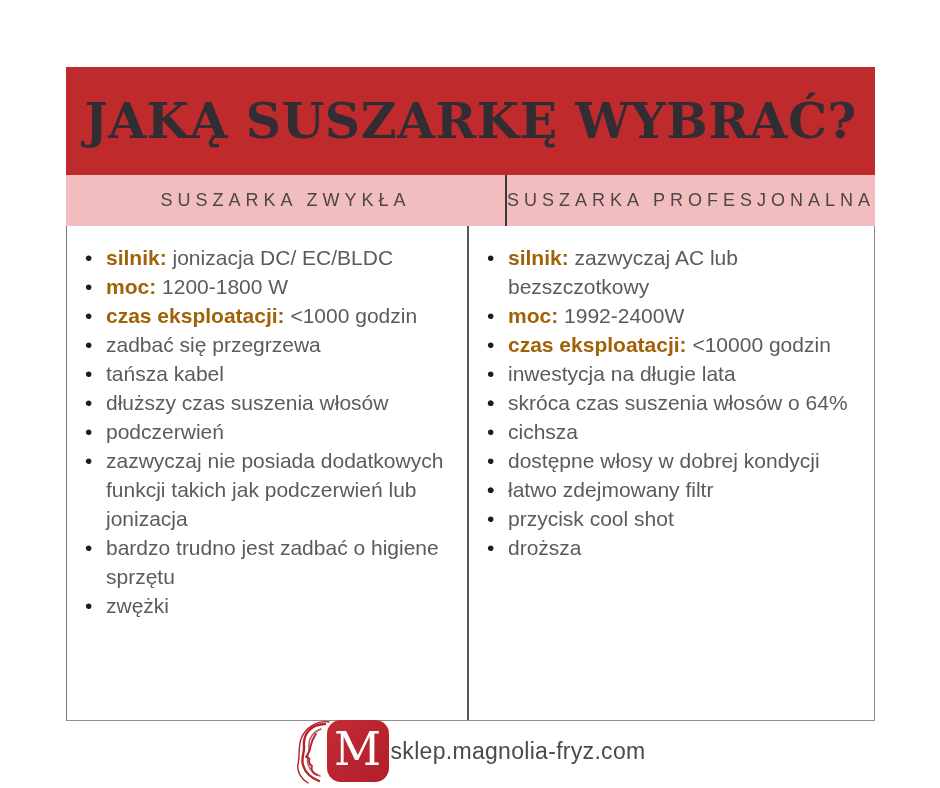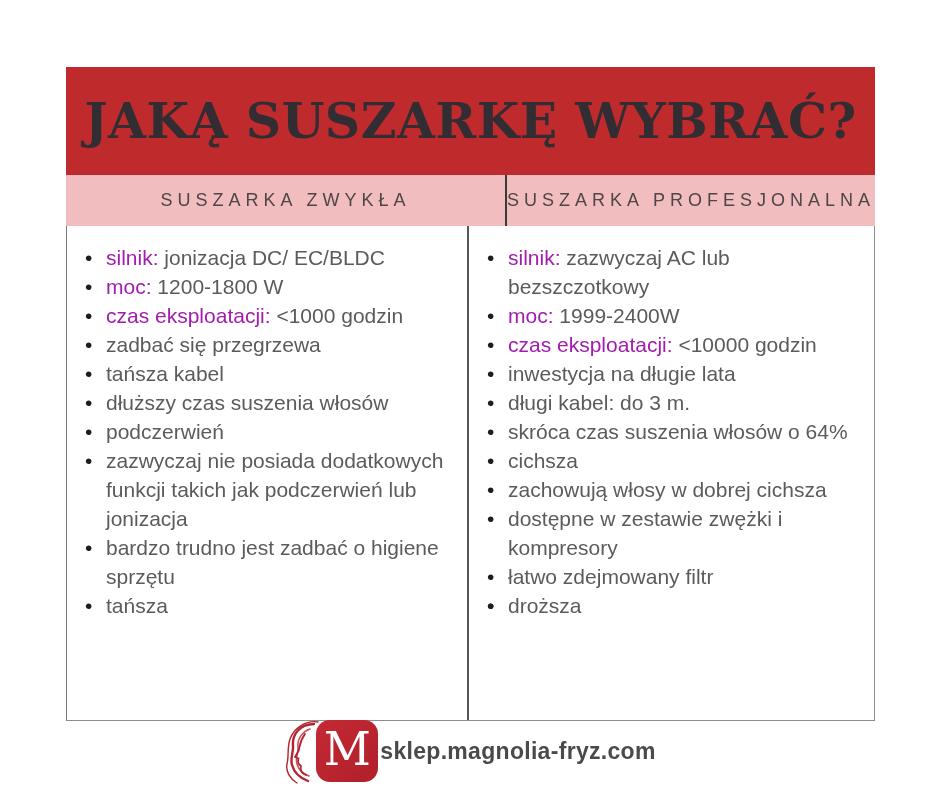--- a/index.html
+++ b/index.html
@@ -54,21 +54,21 @@
     padding-left: 23px;
     font-size: 21px;
     line-height: 29px;
     color: #5b5b5d;
   }
   .col li .bullet {
     position: absolute; left: 2px; top: 0;
     color: #1d1d1d;
     font-size: 21px;
   }
-  .col li .b { font-weight: 400; color: #a21caf; }
+  .col li .b { font-weight: 700; color: #a16207; }
 
   
   .footer {
     position: absolute; left: 0; top: 714px; width: 940px; height: 74px;
     display: flex; align-items: center; justify-content: center;
   }
   .logo { position: relative; width: 96px; height: 66px; flex: 0 0 auto; }
   .logo-square {
     position: absolute; left: 32px; top: 2px;
     width: 62px; height: 62px;
@@ -80,21 +80,20 @@
     font-family: "DejaVu Serif", "Liberation Serif", serif;
     font-size: 46px; line-height: 1;
     color: #ffffff;
     transform: translateY(-2px);
   }
   .logo-face { position: absolute; left: 0; top: 2px; }
   .footer-text {
     font-size: 23px;
     color: #4a4a4a;
     letter-spacing: 0.3px;
-    font-weight: bold;
   }
 </style>
 </head>
 <body>
 
 <div class="infographic">
 
   <header class="title-bar">
     <h1>JAKĄ SUSZARKĘ WYBRAĆ?</h1>
   </header>
@@ -109,35 +108,35 @@
     <ul class="col left">
       <li><span class="bullet">•</span><span class="b">silnik:</span><span> jonizacja DC/ EC/BLDC</span></li>
       <li><span class="bullet">•</span><span class="b">moc:</span><span> 1200-1800 W</span></li>
       <li><span class="bullet">•</span><span class="b">czas eksploatacji:</span><span> &lt;1000 godzin</span></li>
       <li><span class="bullet">•</span><span class="b"></span><span>zadbać się przegrzewa</span></li>
       <li><span class="bullet">•</span><span class="b"></span><span>tańsza kabel</span></li>
       <li><span class="bullet">•</span><span class="b"></span><span>dłuższy czas suszenia włosów</span></li>
       <li><span class="bullet">•</span><span class="b"></span><span>podczerwień</span></li>
       <li><span class="bullet">•</span><span class="b"></span><span>zazwyczaj nie posiada dodatkowych funkcji takich jak podczerwień lub jonizacja</span></li>
       <li><span class="bullet">•</span><span class="b"></span><span>bardzo trudno jest zadbać o higiene sprzętu</span></li>
-      <li><span class="bullet">•</span><span class="b"></span><span>tańsza</span></li>
+      <li><span class="bullet">•</span><span class="b"></span><span>zwężki</span></li>
     </ul>
 
     <ul class="col right">
       <li><span class="bullet">•</span><span class="b">silnik:</span><span> zazwyczaj AC lub bezszczotkowy</span></li>
-      <li><span class="bullet">•</span><span class="b">moc:</span><span> 1999-2400W</span></li>
+      <li><span class="bullet">•</span><span class="b">moc:</span><span> 1992-2400W</span></li>
       <li><span class="bullet">•</span><span class="b">czas eksploatacji:</span><span> &lt;10000 godzin</span></li>
       <li><span class="bullet">•</span><span class="b"></span><span>inwestycja na długie lata</span></li>
-      <li><span class="bullet">•</span><span class="b"></span><span>długi kabel: do 3 m.</span></li>
+      <li><span class="bullet">•</span><span class="b"></span></li>
       <li><span class="bullet">•</span><span class="b"></span><span>skróca czas suszenia włosów o 64%</span></li>
       <li><span class="bullet">•</span><span class="b"></span><span>cichsza</span></li>
-      <li><span class="bullet">•</span><span class="b"></span><span>zachowują włosy w dobrej cichsza</span></li>
-      <li><span class="bullet">•</span><span class="b"></span><span>dostępne w zestawie zwężki i kompresory</span></li>
+      <li><span class="bullet">•</span><span class="b"></span><span>dostępne włosy w dobrej kondycji</span></li>
+      <li><span class="bullet">•</span><span class="b"></span></li>
       <li><span class="bullet">•</span><span class="b"></span><span>łatwo zdejmowany filtr</span></li>
-      <li><span class="bullet">•</span><span class="b"></span></li>
+      <li><span class="bullet">•</span><span class="b"></span><span>przycisk cool shot</span></li>
       <li><span class="bullet">•</span><span class="b"></span><span>droższa</span></li>
     </ul>
 
   </div>
 </div>
 
 <footer class="footer">
   <div class="logo">
     <svg class="logo-face" width="44" height="64" viewBox="0 0 44 64" fill="none" xmlns="http://www.w3.org/2000/svg">
       <path d="M30 4 C16 4 8 14 9 26 C9.5 33 6 38 8 45 C10 52 16 58 24 61" stroke="#b5242e" stroke-width="2.4" fill="none" stroke-linecap="round"></path>

